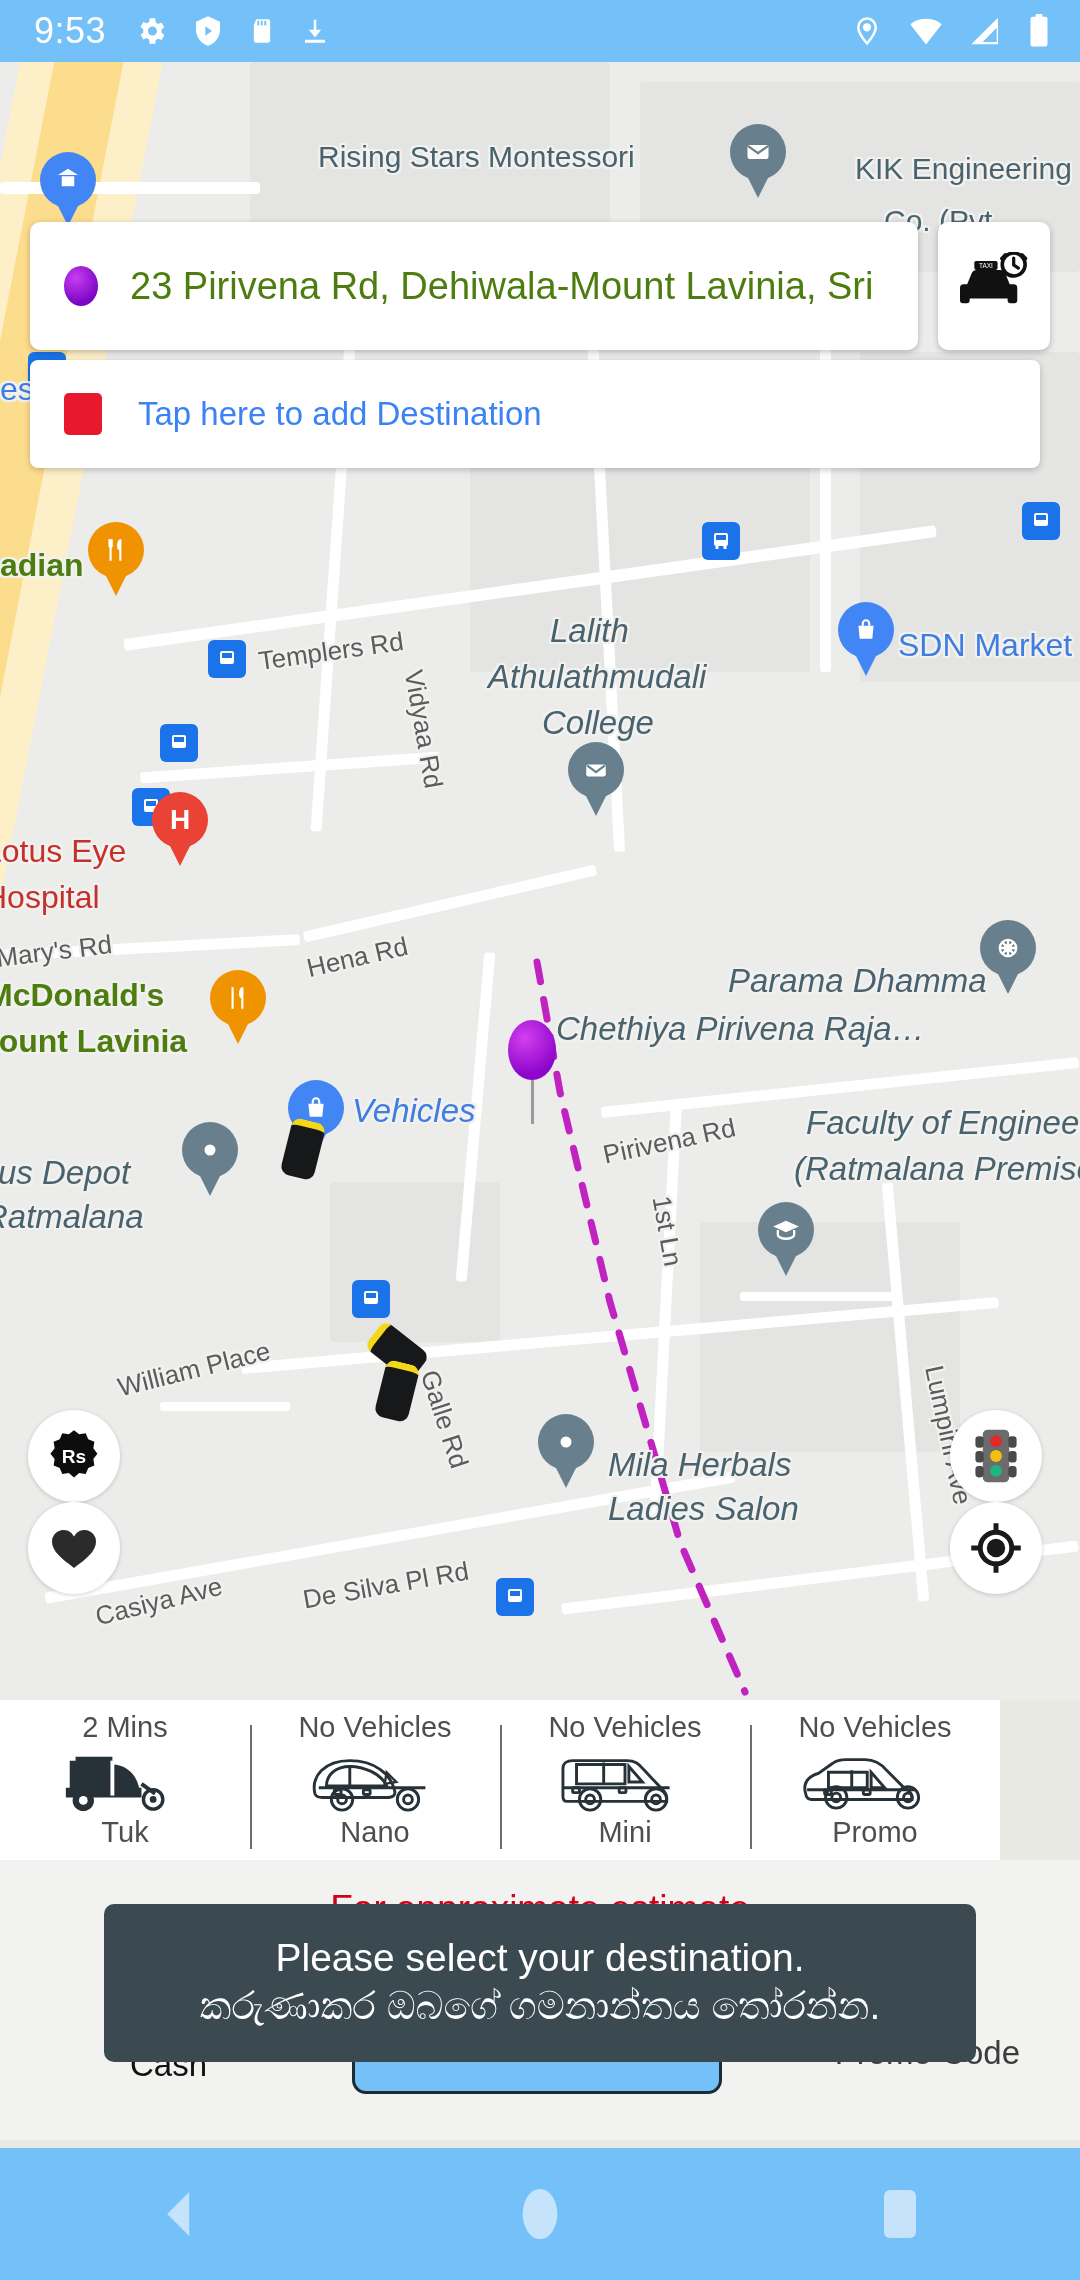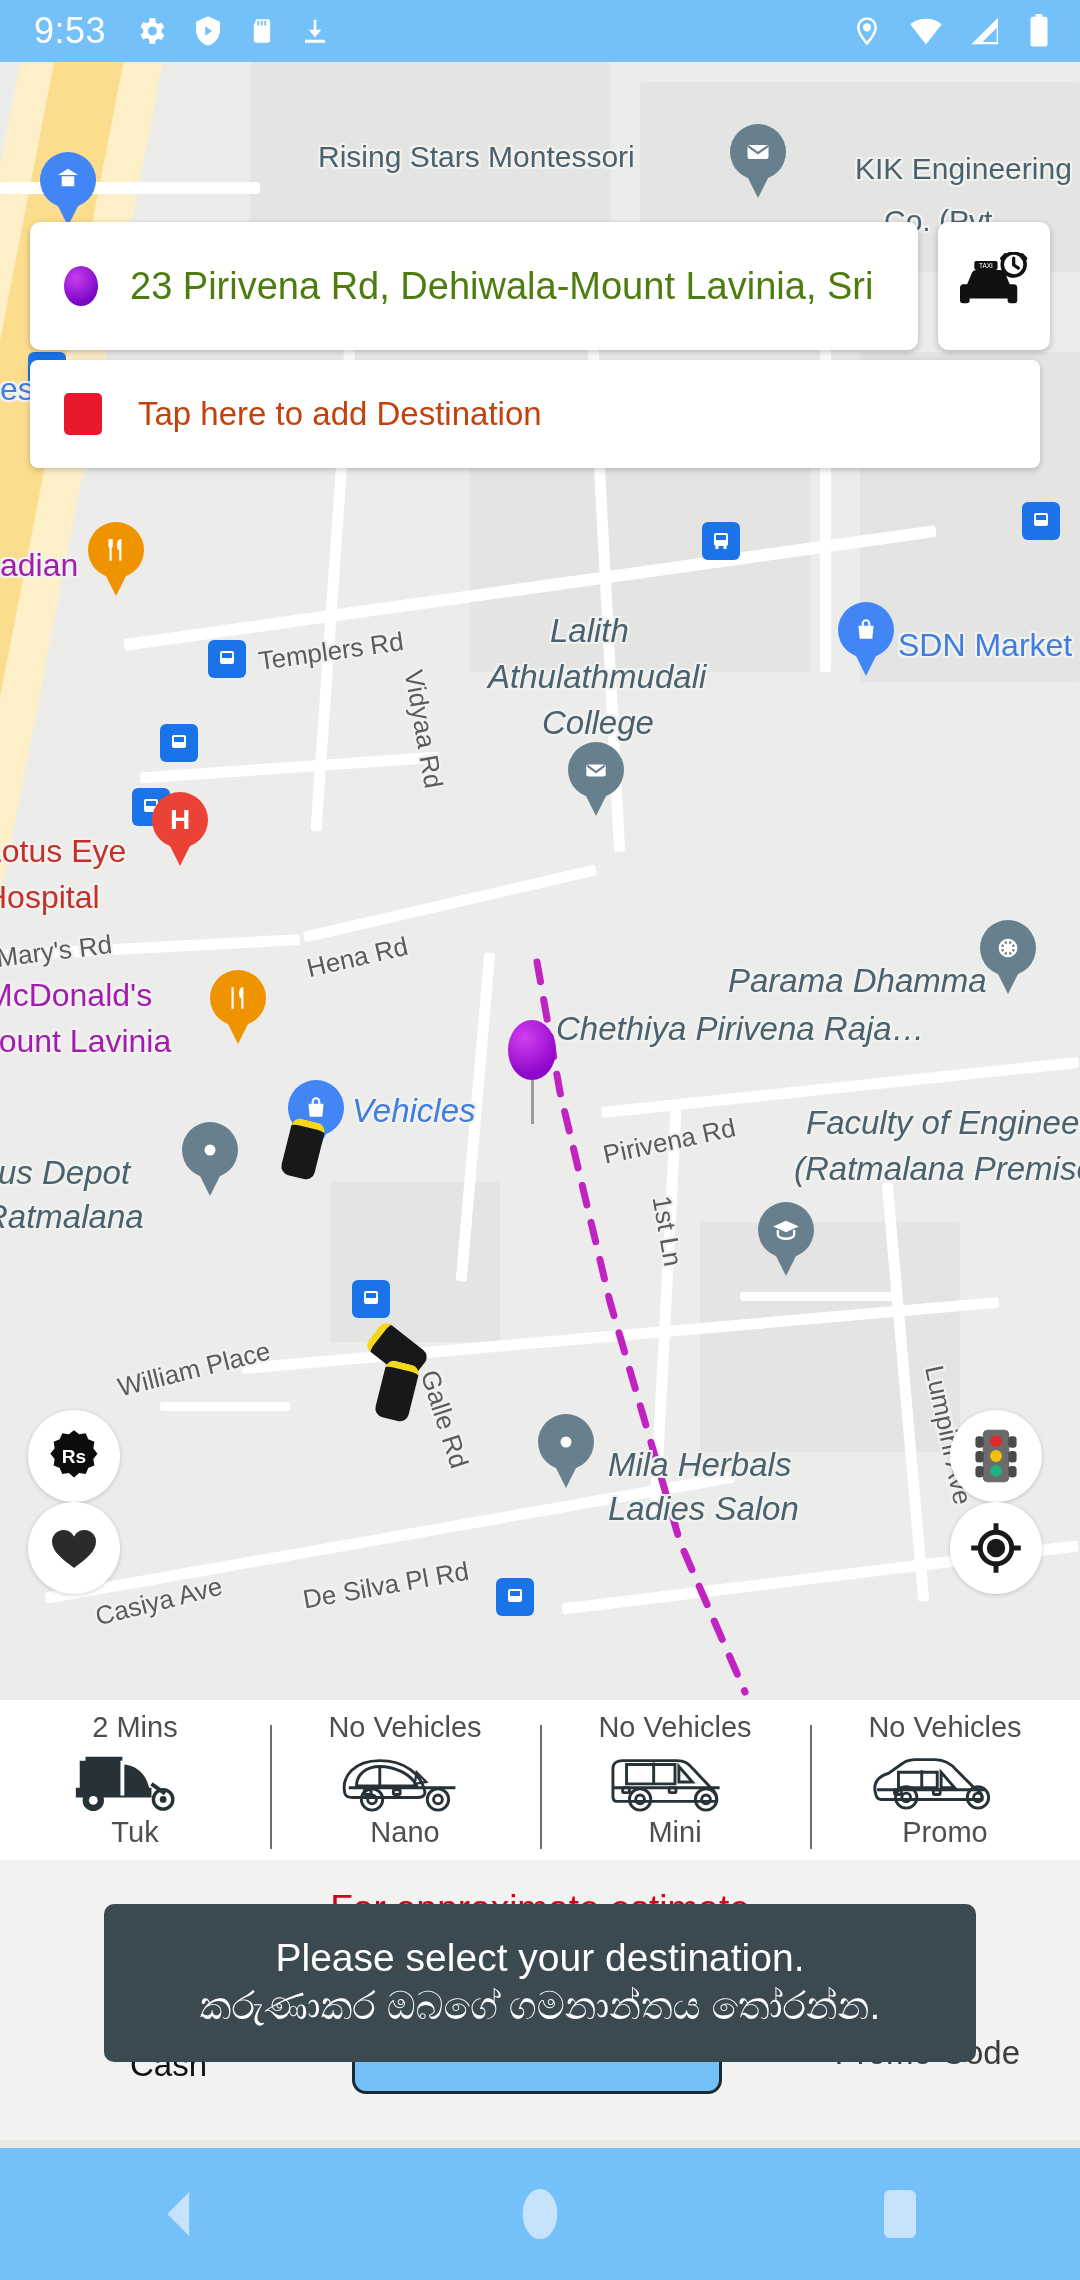--- a/index.html
+++ b/index.html
@@ -23,21 +23,21 @@
   .block { position:absolute; background:#e4e4e3; border-radius:4px; }
   #gallerd { position:absolute; background:#fcdc8d; }
   #gallerd.outer { background:#fdf0c8; }
 
   .maplabel { position:absolute; color:#49626e; font-size:30px; line-height:34px;
               text-shadow: -2px 0 #f1f1ef,0 2px #f1f1ef,2px 0 #f1f1ef,0 -2px #f1f1ef,
                            -2px -2px #f1f1ef,2px 2px #f1f1ef,2px -2px #f1f1ef,-2px 2px #f1f1ef;
               white-space:nowrap; }
   .maplabel.street { color:#5b5b5b; font-size:26px; }
   .maplabel.poi-red { color:#c5302b; font-size:32px; }
-  .maplabel.poi-orange { color:#a21caf; font-size:32px; }
+  .maplabel.poi-orange { color:#4d7c0f; font-size:32px;font-weight:bold; }
   .maplabel.poi-blue { color:#3f7de0; font-size:32px; }
   .maplabel.big { font-size:33px; line-height:38px;font-style:italic; }
 
   
   .pin { position:absolute; width:56px; height:74px; }
   .pin .head { width:56px; height:56px; border-radius:50%; display:flex;
                align-items:center; justify-content:center; color:#fff; font-size:28px; font-weight:bold; }
   .pin .tail { width:0; height:0; margin:-8px auto 0; border-left:13px solid transparent;
                border-right:13px solid transparent; border-top:26px solid; }
   .pin.blue .head{background:#4285f4;} .pin.blue .tail{border-top-color:#4285f4;}
@@ -75,24 +75,24 @@
                 background:radial-gradient(circle at 35% 30%, #c93df0, #7a07c4 70%); flex:none; }
   #origin-text { margin-left:32px; font-size:38px; color:#4d7c0f; white-space:nowrap;
                  overflow:hidden; }
   #schedule-btn { position:absolute; left:938px; top:0; width:112px; height:128px;
                   background:#fff; border-radius:10px; box-shadow:0 2px 6px rgba(0,0,0,.25);
                   display:flex; align-items:center; justify-content:center; }
   #dest-card { position:absolute; left:30px; top:138px; width:1010px; height:108px;
                background:#fff; border-radius:8px; box-shadow:0 2px 6px rgba(0,0,0,.22);
                display:flex; align-items:center; padding:0 34px; }
   #dest-sq { width:38px; height:42px; background:#e8192c; border-radius:5px; flex:none; }
-  #dest-text { margin-left:36px; font-size:33px; color:#c2410c; }
-
-  
-  #vehicles { position:absolute; top:1700px; left:0; width:1080px; height:160px;
+  #dest-text { margin-left:36px; font-size:33px; color:#3b82f6; }
+
+  
+  #vehicles { position:absolute; top:1700px; left:0; width:1000px; height:160px;
               background:#fff; display:flex; align-items:center; }
   .veh { flex:1; text-align:center; position:relative; }
   .veh + .veh::before { content:""; position:absolute; left:0; top:14px;
                         width:2px; height:124px; background:#6e6e6e; }
   .veh .eta { font-size:29px; color:#4e4e4e; margin-bottom:4px; }
   .veh .name { font-size:29px; color:#4e4e4e; margin-top:2px; }
   .veh .art { height:66px; display:flex; align-items:center; justify-content:center; }
 
   
   #panel { position:absolute; top:1860px; left:0; width:1080px; height:280px;

